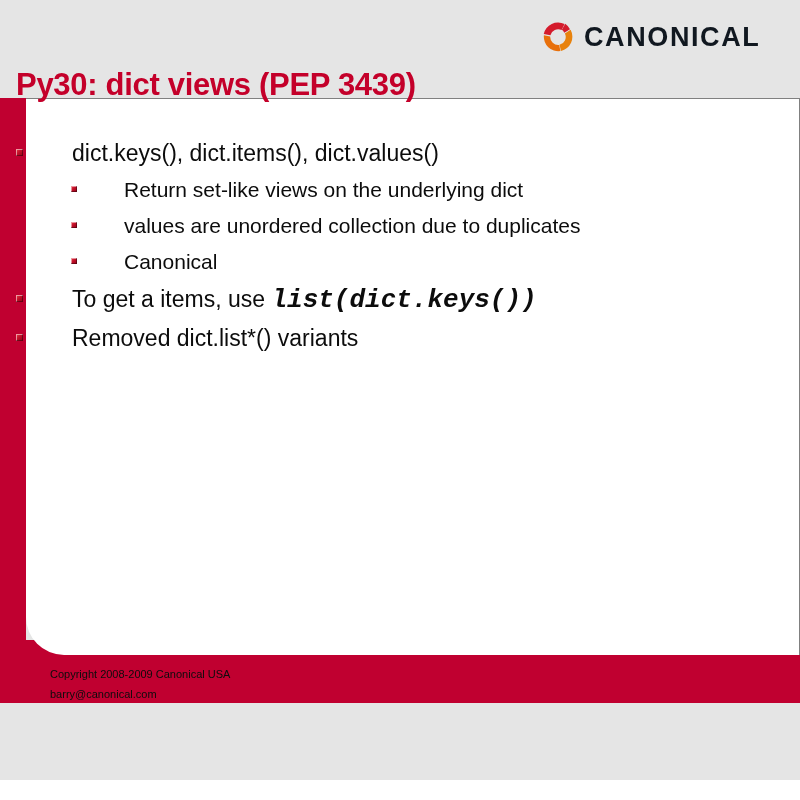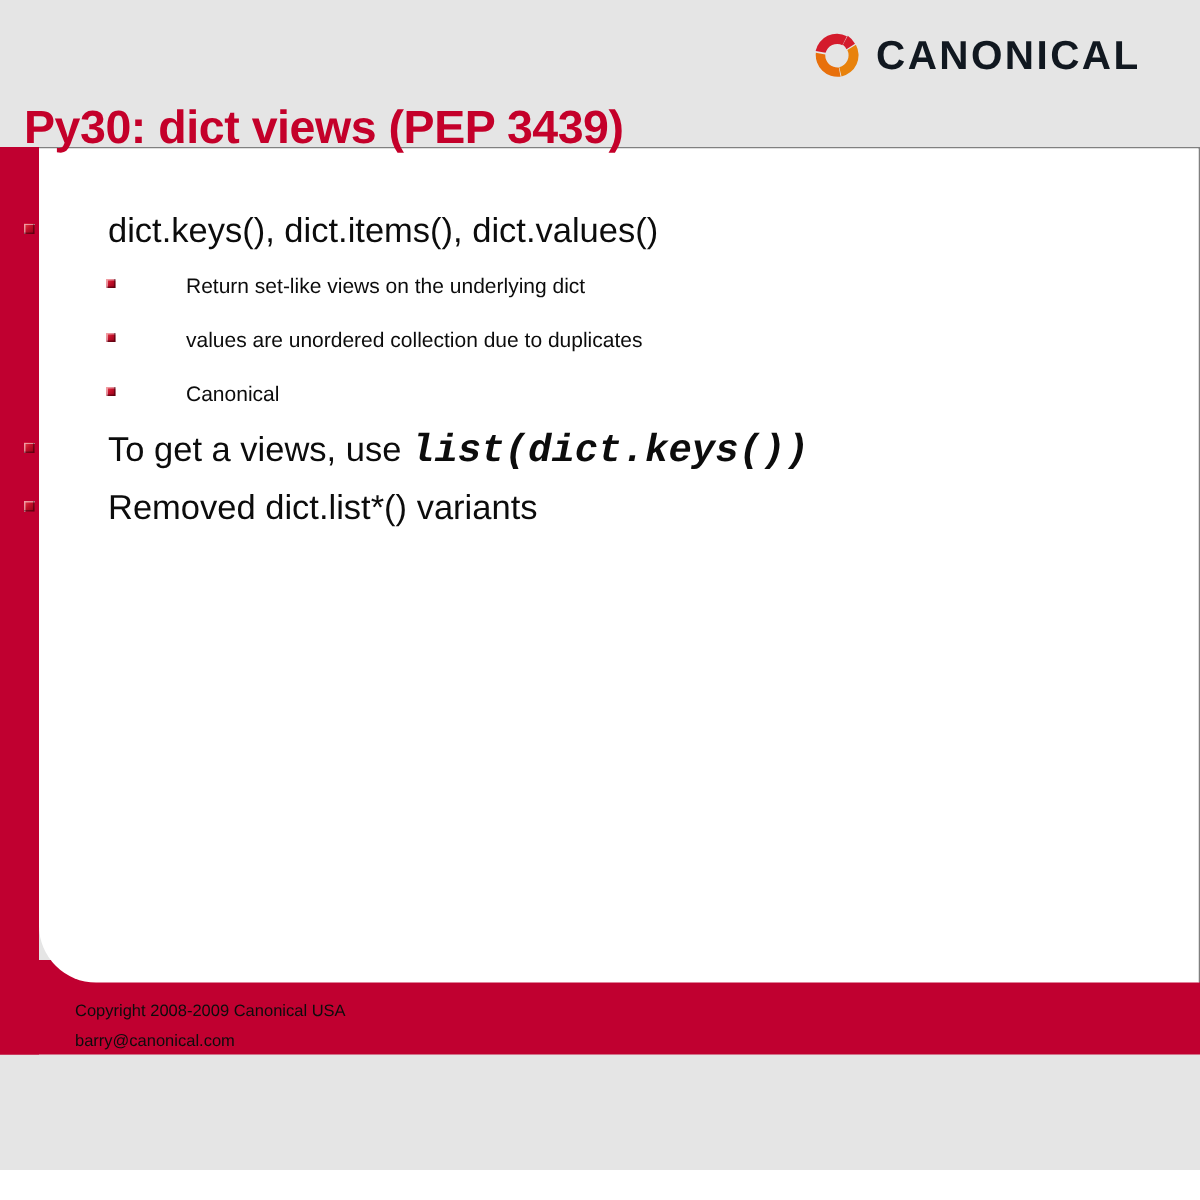--- a/index.html
+++ b/index.html
@@ -121,21 +121,21 @@
 
   .bullet-text {
     color: #0c0c0c;
   }
   .lvl1 .bullet-text {
     font-size: 23px;
     line-height: 32px;
     margin-left: 26px;
   }
   .lvl2 .bullet-text {
-    font-size: 14px;
+    font-size: 21px;
     line-height: 30px;
     margin-left: 24px;
   }
   .code-inline {
     font-family: "Liberation Mono", "DejaVu Sans Mono", monospace;
     font-weight: bold;
     font-style: italic;
     font-size: 26px;
   }
 
@@ -194,21 +194,21 @@
       <span class="bullet-text">values are unordered collection due to duplicates</span>
     </div>
 
     <div class="bullet-row lvl2">
       <span class="bullet-mark"></span>
       <span class="bullet-text">Canonical</span>
     </div>
 
     <div class="bullet-row lvl1">
       <span class="bullet-mark"></span>
-      <span class="bullet-text"><span>To get a views, use </span><span class="code-inline">list(dict.keys())</span></span>
+      <span class="bullet-text"><span>To get a items, use </span><span class="code-inline">list(dict.keys())</span></span>
     </div>
 
     <div class="bullet-row lvl1">
       <span class="bullet-mark"></span>
       <span class="bullet-text">Removed dict.list*() variants</span>
     </div>
 
   </div>
 
   <div class="footer">

